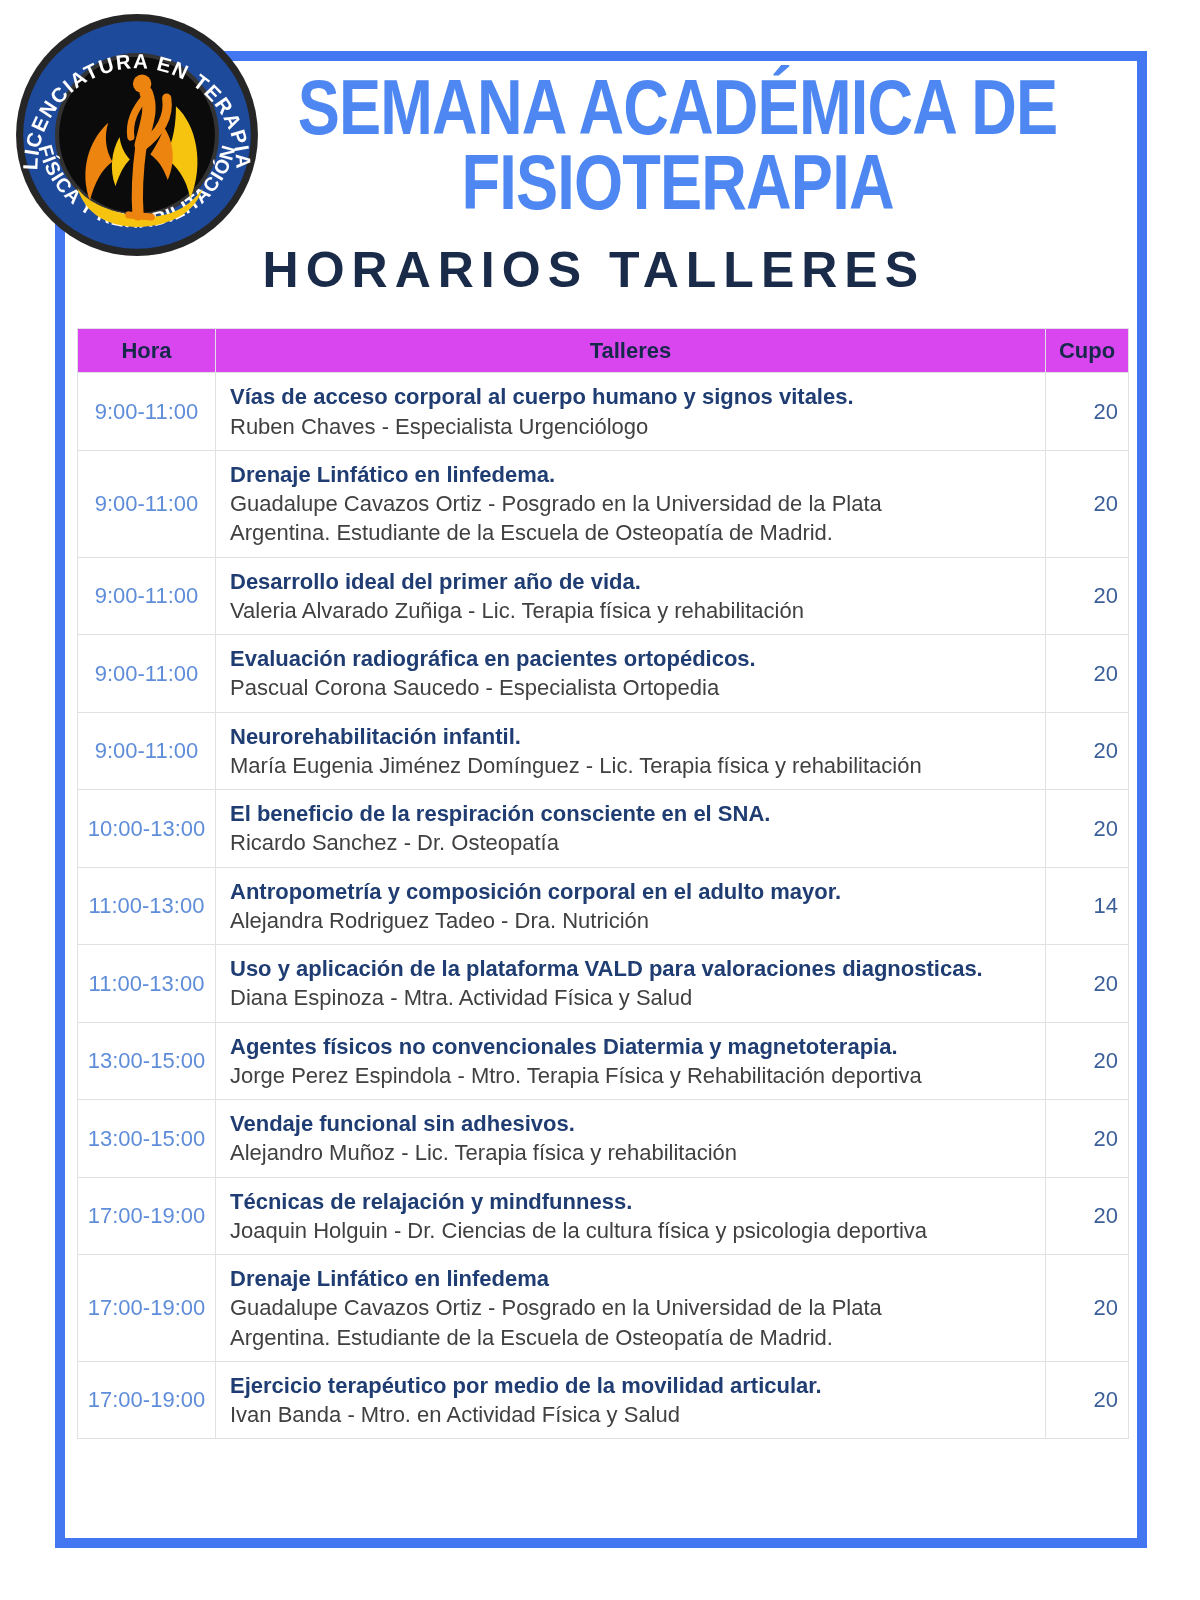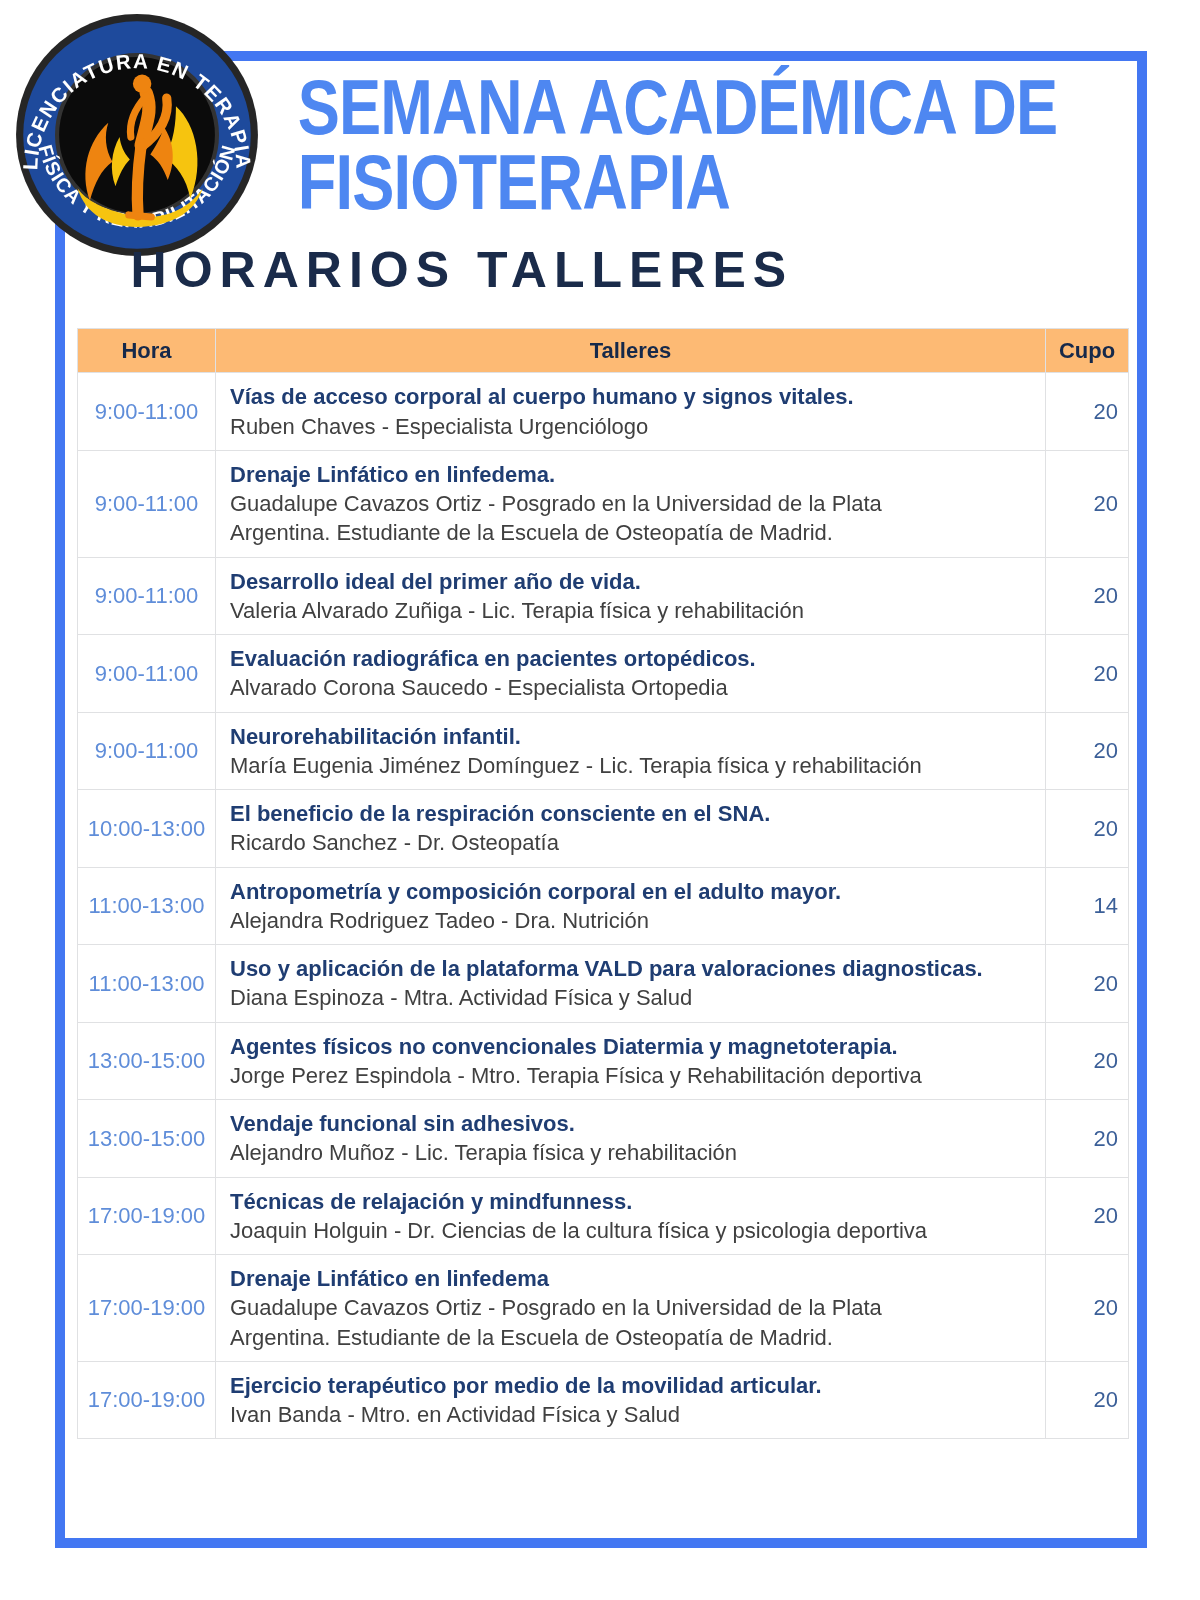--- a/index.html
+++ b/index.html
@@ -7,42 +7,42 @@
     width:1200px;height:1600px;position:relative;background:#ffffff;
     font-family:"Liberation Sans",sans-serif;overflow:hidden;
   }
   .frame{
     position:absolute;left:55px;top:51px;width:1092px;height:1497px;
     box-sizing:border-box;border:10px solid #4377f2;
   }
   .logo{position:absolute;left:14px;top:12px;width:246px;height:246px;}
   .logo-arc-text{fill:#ffffff;font-family:"Liberation Sans",sans-serif;font-weight:bold;}
 
-  .header{position:absolute;top:70px;right:143px;text-align:left;}
+  .header{position:absolute;top:70px;right:143px;text-align:center;}
   .big-line{
     font-weight:bold;font-size:77px;line-height:0.98;letter-spacing:-1px;
     color:#4e87f1;transform:scaleX(0.82);transform-origin:100% 50%;
     white-space:nowrap;
   }
   .sub-line{
     font-weight:bold;font-size:50px;letter-spacing:7px;color:#1a2b4a;
     margin-top:20px;white-space:nowrap;
   }
 
   table.schedule{
     position:absolute;left:77px;top:328px;width:1051px;
     border-collapse:collapse;font-size:22px;line-height:1.33;
     table-layout:fixed;background:#ffffff;
   }
   .schedule col.c-hora{width:138px;}
   .schedule col.c-taller{width:830px;}
   .schedule col.c-cupo{width:83px;}
   .schedule th{
     border:1px solid #e0e1e3;color:#16294a;font-weight:bold;
-    padding:7px 4px;text-align:center;background:#fdba74;
+    padding:7px 4px;text-align:center;background:#d946ef;
   }
   .schedule td{border:1px solid #e0e1e3;vertical-align:middle;}
   td.time{color:#5f8dd9;text-align:center;padding:8px 4px;}
   td.taller{padding:9px 16px 9px 14px;vertical-align:middle;}
   .t-title{font-weight:bold;color:#1f3d72;}
   .t-presenter{color:#404040;white-space:pre-line;}
   td.cupo{color:#3b5f98;text-align:right;padding:8px 10px 8px 4px;}
 </style>
 </head>
 <body>
@@ -130,21 +130,21 @@
       <div class="t-title">Desarrollo ideal del primer año de vida.</div>
       <div class="t-presenter">Valeria Alvarado Zuñiga - Lic. Terapia física y rehabilitación</div>
     </td>
     <td class="cupo">20</td>
   </tr>
 
   <tr>
     <td class="time">9:00-11:00</td>
     <td class="taller">
       <div class="t-title">Evaluación radiográfica en pacientes ortopédicos.</div>
-      <div class="t-presenter">Alvarado Corona Saucedo - Especialista Ortopedia</div>
+      <div class="t-presenter">Pascual Corona Saucedo - Especialista Ortopedia</div>
     </td>
     <td class="cupo">20</td>
   </tr>
 
   <tr>
     <td class="time">9:00-11:00</td>
     <td class="taller">
       <div class="t-title">Neurorehabilitación infantil.</div>
       <div class="t-presenter">María Eugenia Jiménez Domínguez - Lic. Terapia física y rehabilitación</div>
     </td>

